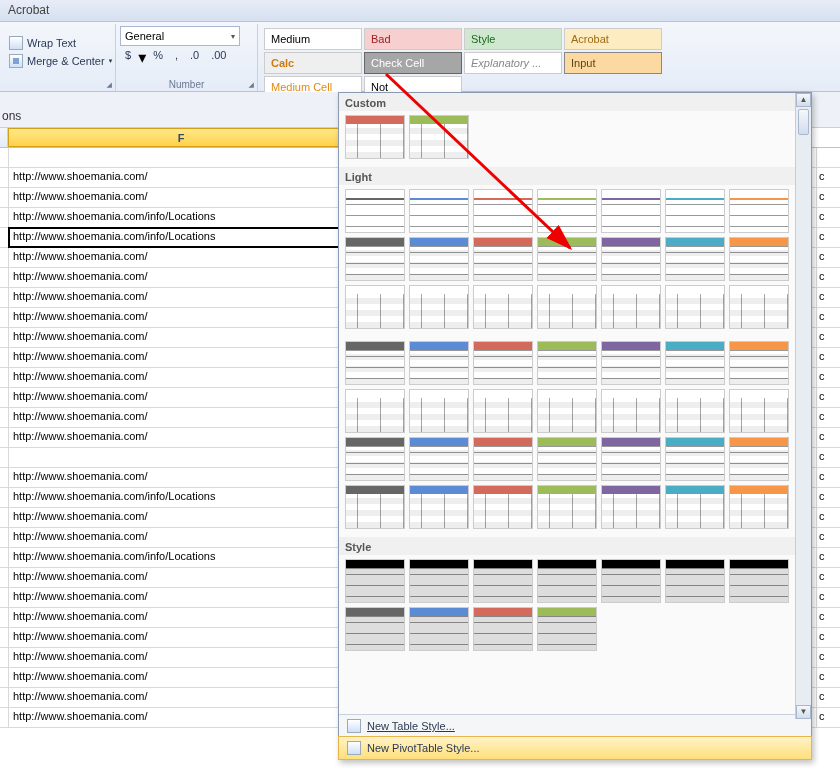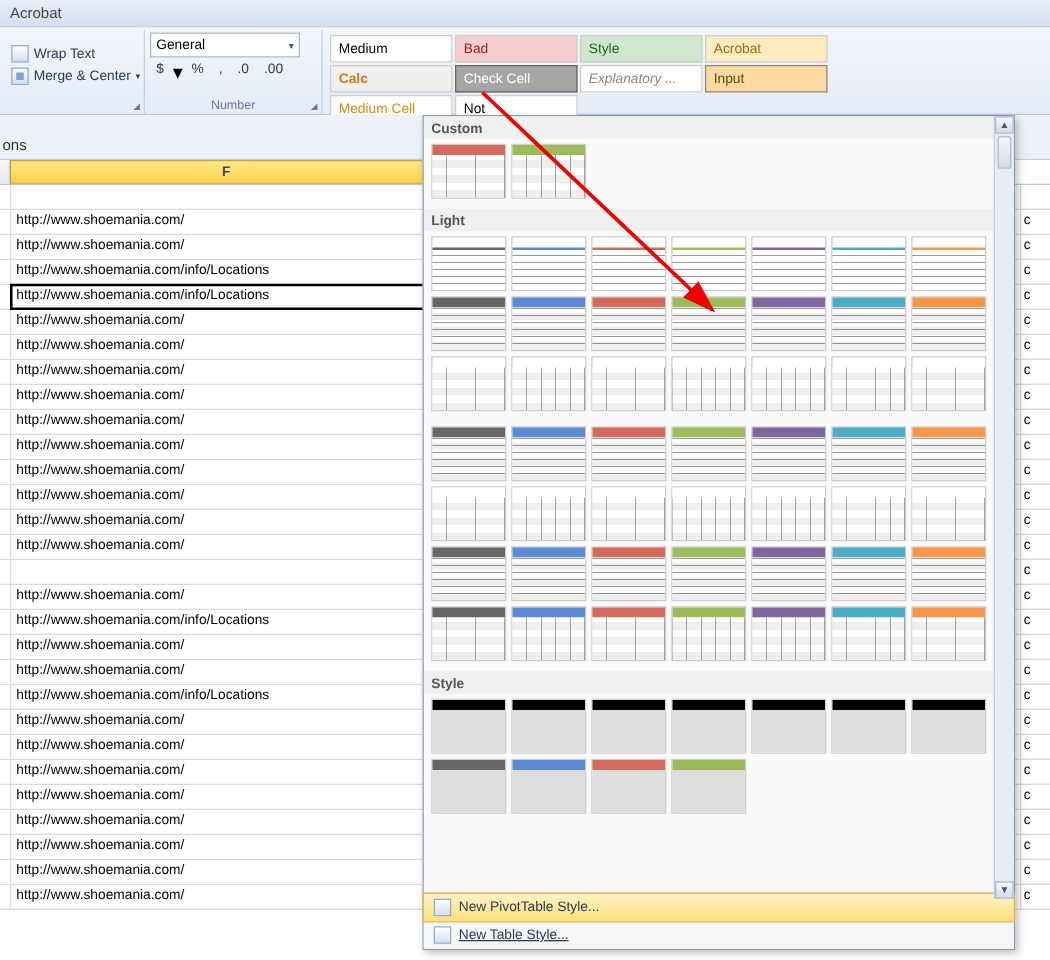--- a/index.html
+++ b/index.html
@@ -576,27 +576,27 @@
           <div class="sw-rows sw-lines banded-solid"></div>
         </div>
         <div class="swatch">
           <div class="sw-head" style="background: rgb(156, 187, 89);"></div>
           <div class="sw-rows sw-lines banded-solid"></div>
         </div>
       </div>
   </div>
 
   <div class="td-footer">
+    <div class="td-footer-item">
+      <span class="ficon"></span>
+      <span style="text-decoration:underline">New Table Style...</span>
+    </div>
     <div class="td-footer-item hover">
       <span class="ficon"></span>
       <span>New PivotTable Style...</span>
-    </div>
-    <div class="td-footer-item">
-      <span class="ficon"></span>
-      <span style="text-decoration:underline">New Table Style...</span>
     </div>
   </div>
 
   <div class="scroll">
     <div class="arr" style="top:0">▲</div>
     <div class="thumb" style="top:16px"></div>
     <div class="arr bot">▼</div>
   </div>
 </div>
 

